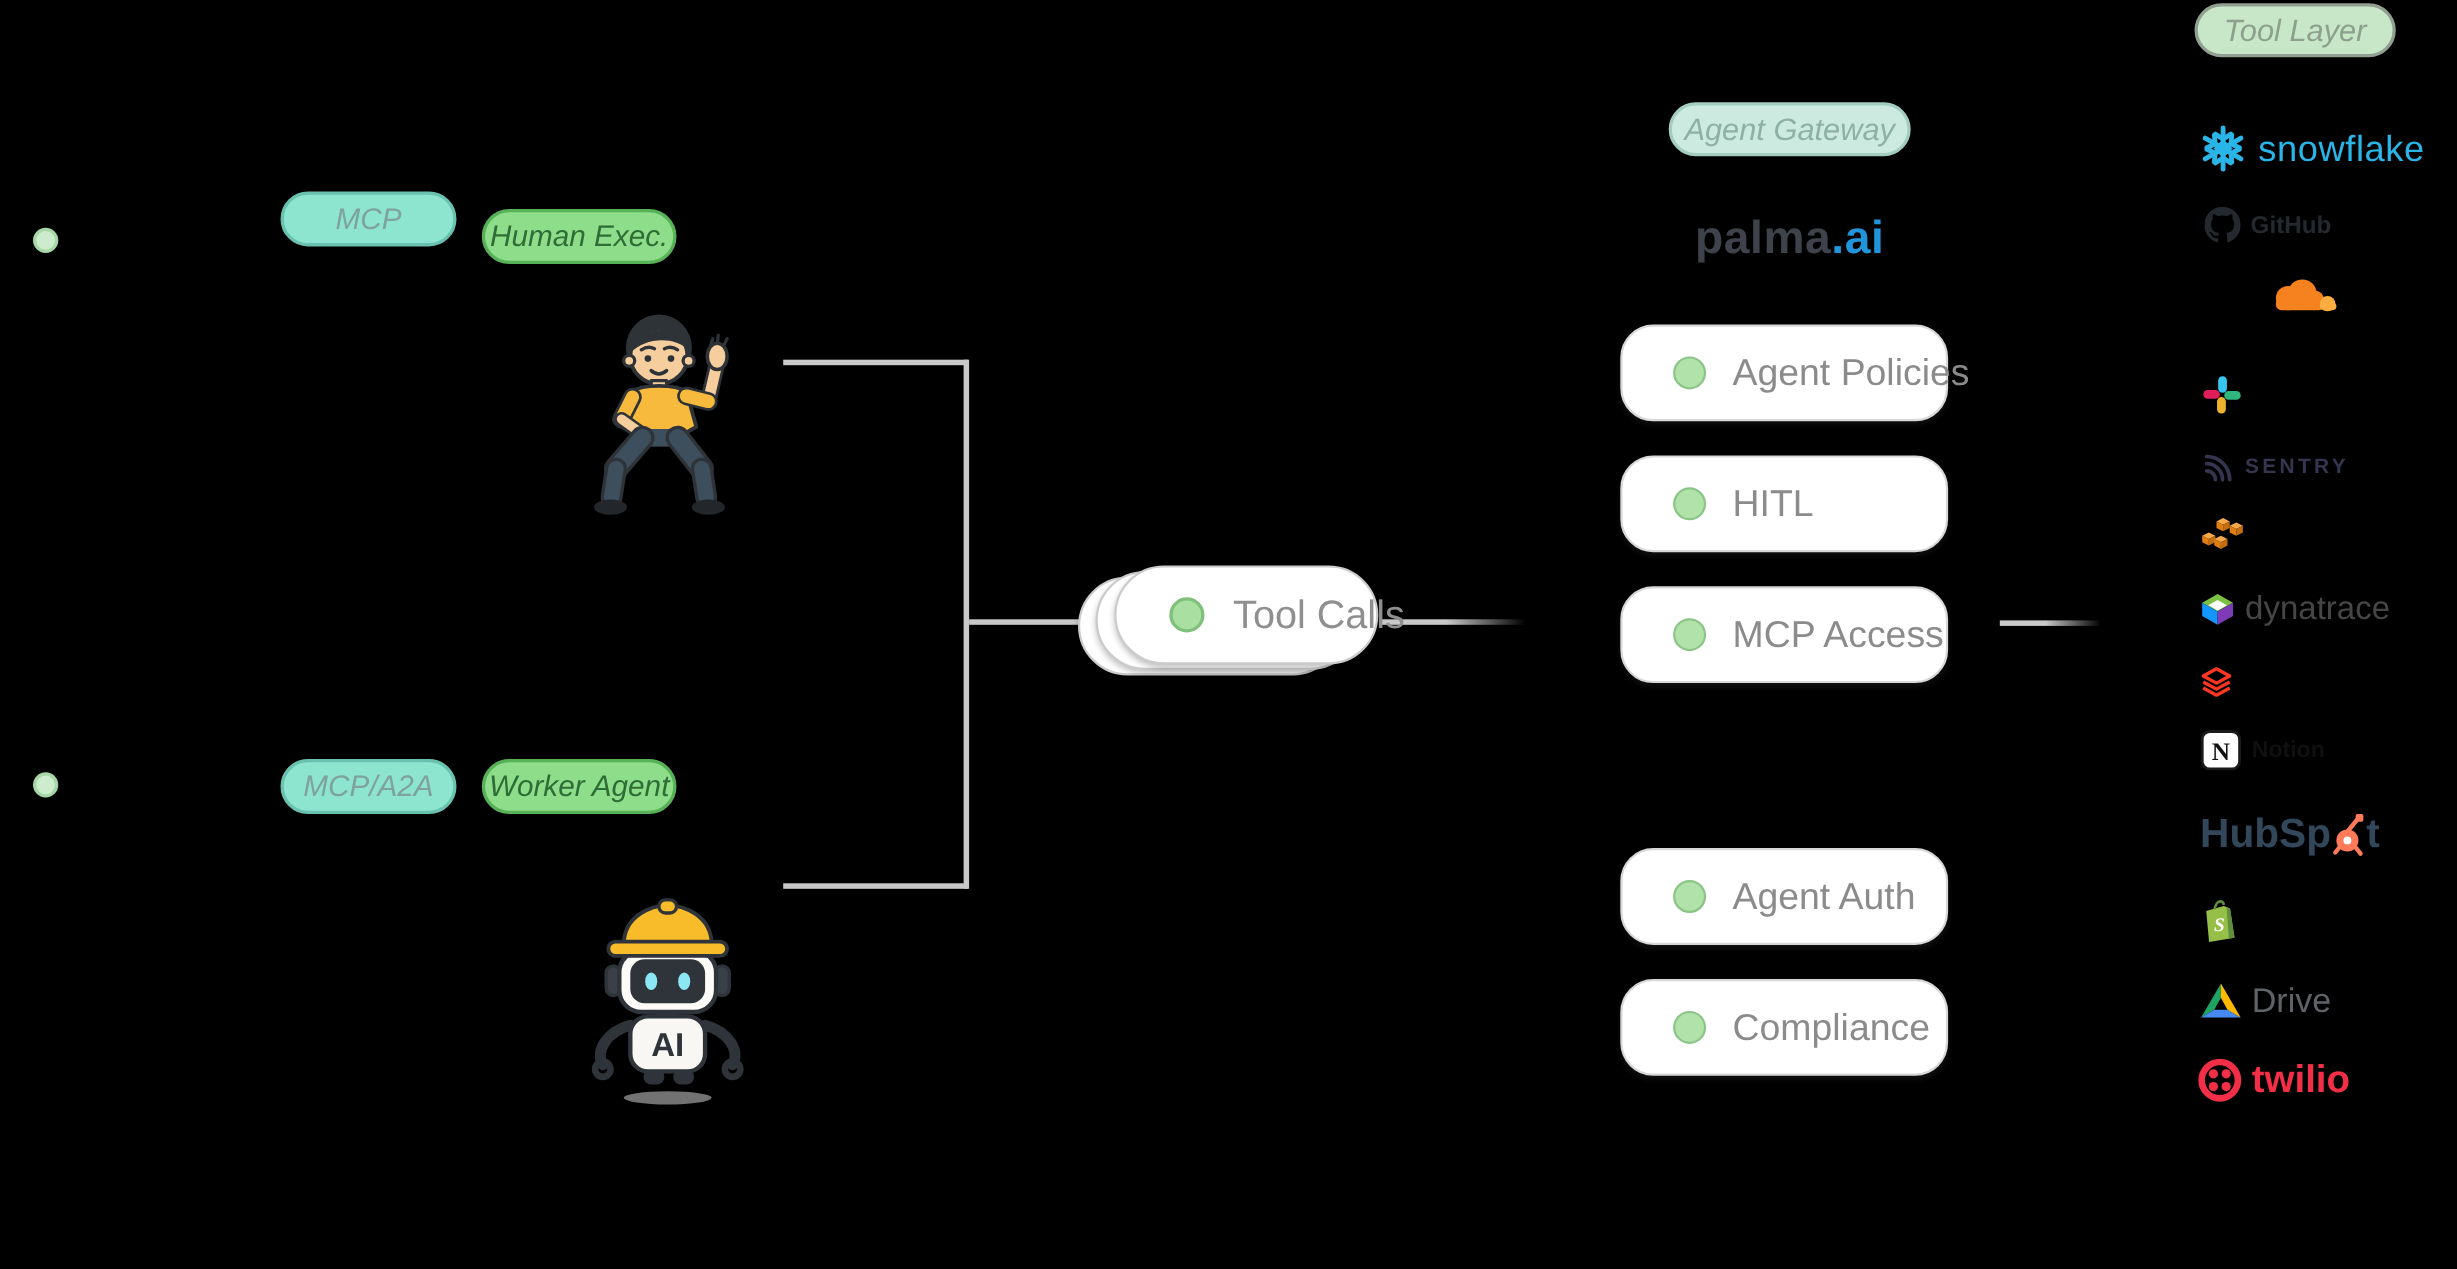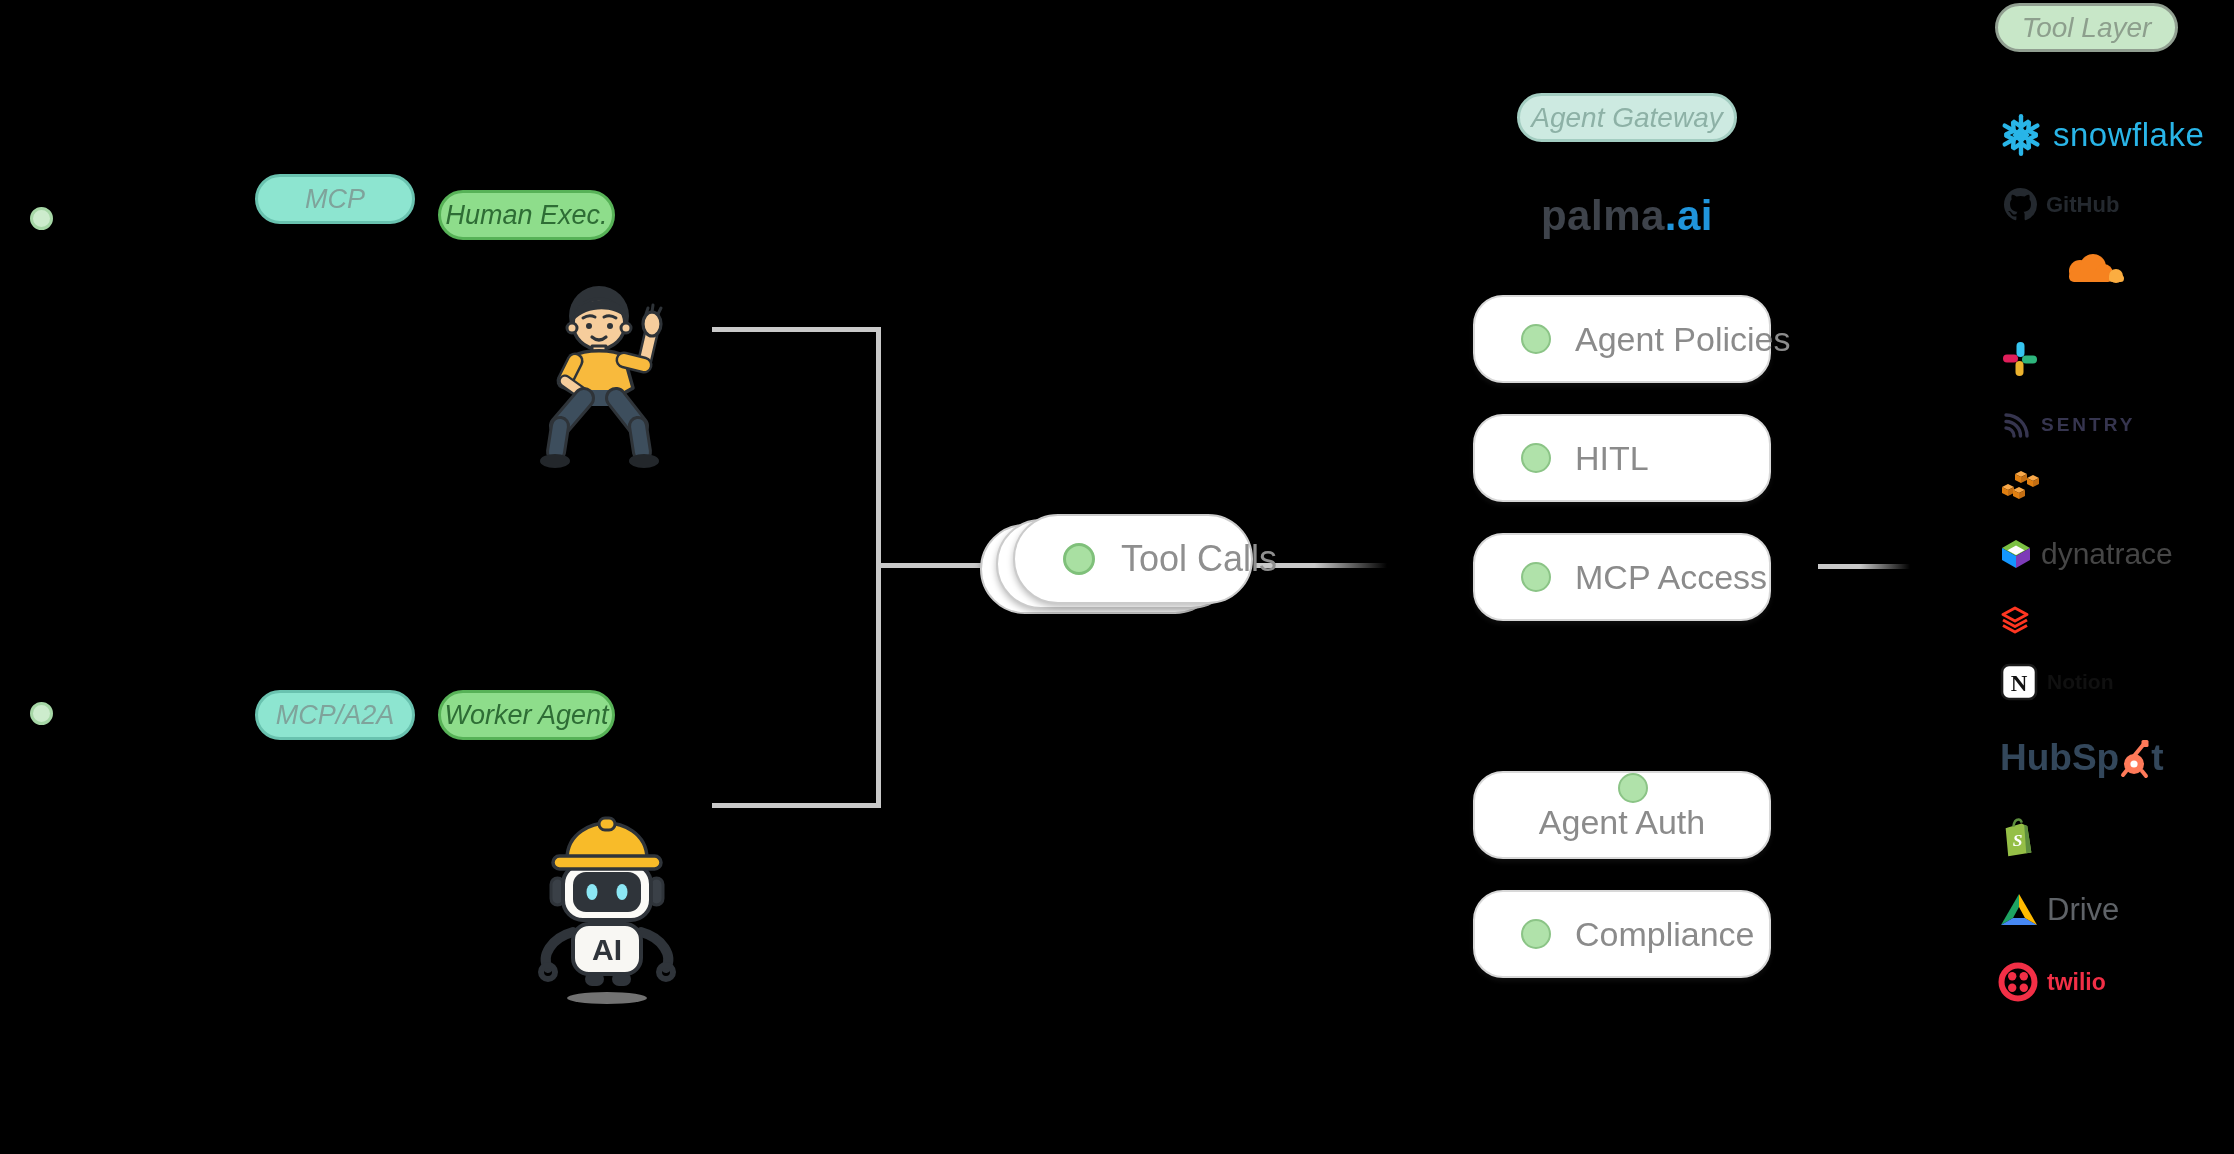--- a/index.html
+++ b/index.html
@@ -49,21 +49,21 @@
   
   .tool{position:absolute;display:flex;align-items:center;gap:9px;}
   .tool svg{flex:none;display:block;}
   .t-snowflake-label{font-size:33px;color:#29b5e8;font-weight:500;letter-spacing:.5px;}
   .t-github-label{font-size:22px;color:#24292f;font-weight:700;}
   .t-sentry-label{font-size:19px;color:#36354f;font-weight:700;letter-spacing:3px;}
   .t-dynatrace-label{font-size:30px;color:#464646;font-weight:500;}
   .t-notion-label{font-size:21px;color:#101010;font-weight:600;}
   .t-hubspot-label{font-size:37px;color:#33475b;font-weight:700;display:flex;align-items:center;justify-content:space-between;}
   .t-drive-label{font-size:31px;color:#5f6368;}
-  .t-twilio-label{font-size:23px;color:#f22f46;font-weight:700;}
+  .t-twilio-label{font-size:35px;color:#f22f46;font-weight:700;}
 
   .figure{position:absolute;}
 </style>
 </head>
 <body>
 
 <div class="canvas">
 
   <div class="status-dot" style="left:30px;top:207px;"></div>
   <div class="status-dot" style="left:30px;top:702px;"></div>
@@ -174,21 +174,21 @@
     <div class="label">Agent Policies</div>
   </div>
   <div class="card" style="top:414px;">
     <div class="dot"></div>
     <div class="label">HITL</div>
   </div>
   <div class="card" style="top:533px;">
     <div class="dot"></div>
     <div class="label">MCP Access</div>
   </div>
-  <div class="card" style="top:771px;flex-direction:column;">
+  <div class="card" style="top:771px;">
     <div class="dot"></div>
     <div class="label">Agent Auth</div>
   </div>
   <div class="card" style="top:890px;">
     <div class="dot"></div>
     <div class="label">Compliance</div>
   </div>
 
   <div class="pill lightgreen" style="left:1995px;top:3px;width:183px;height:49px;">
     <span>Tool Layer</span>

